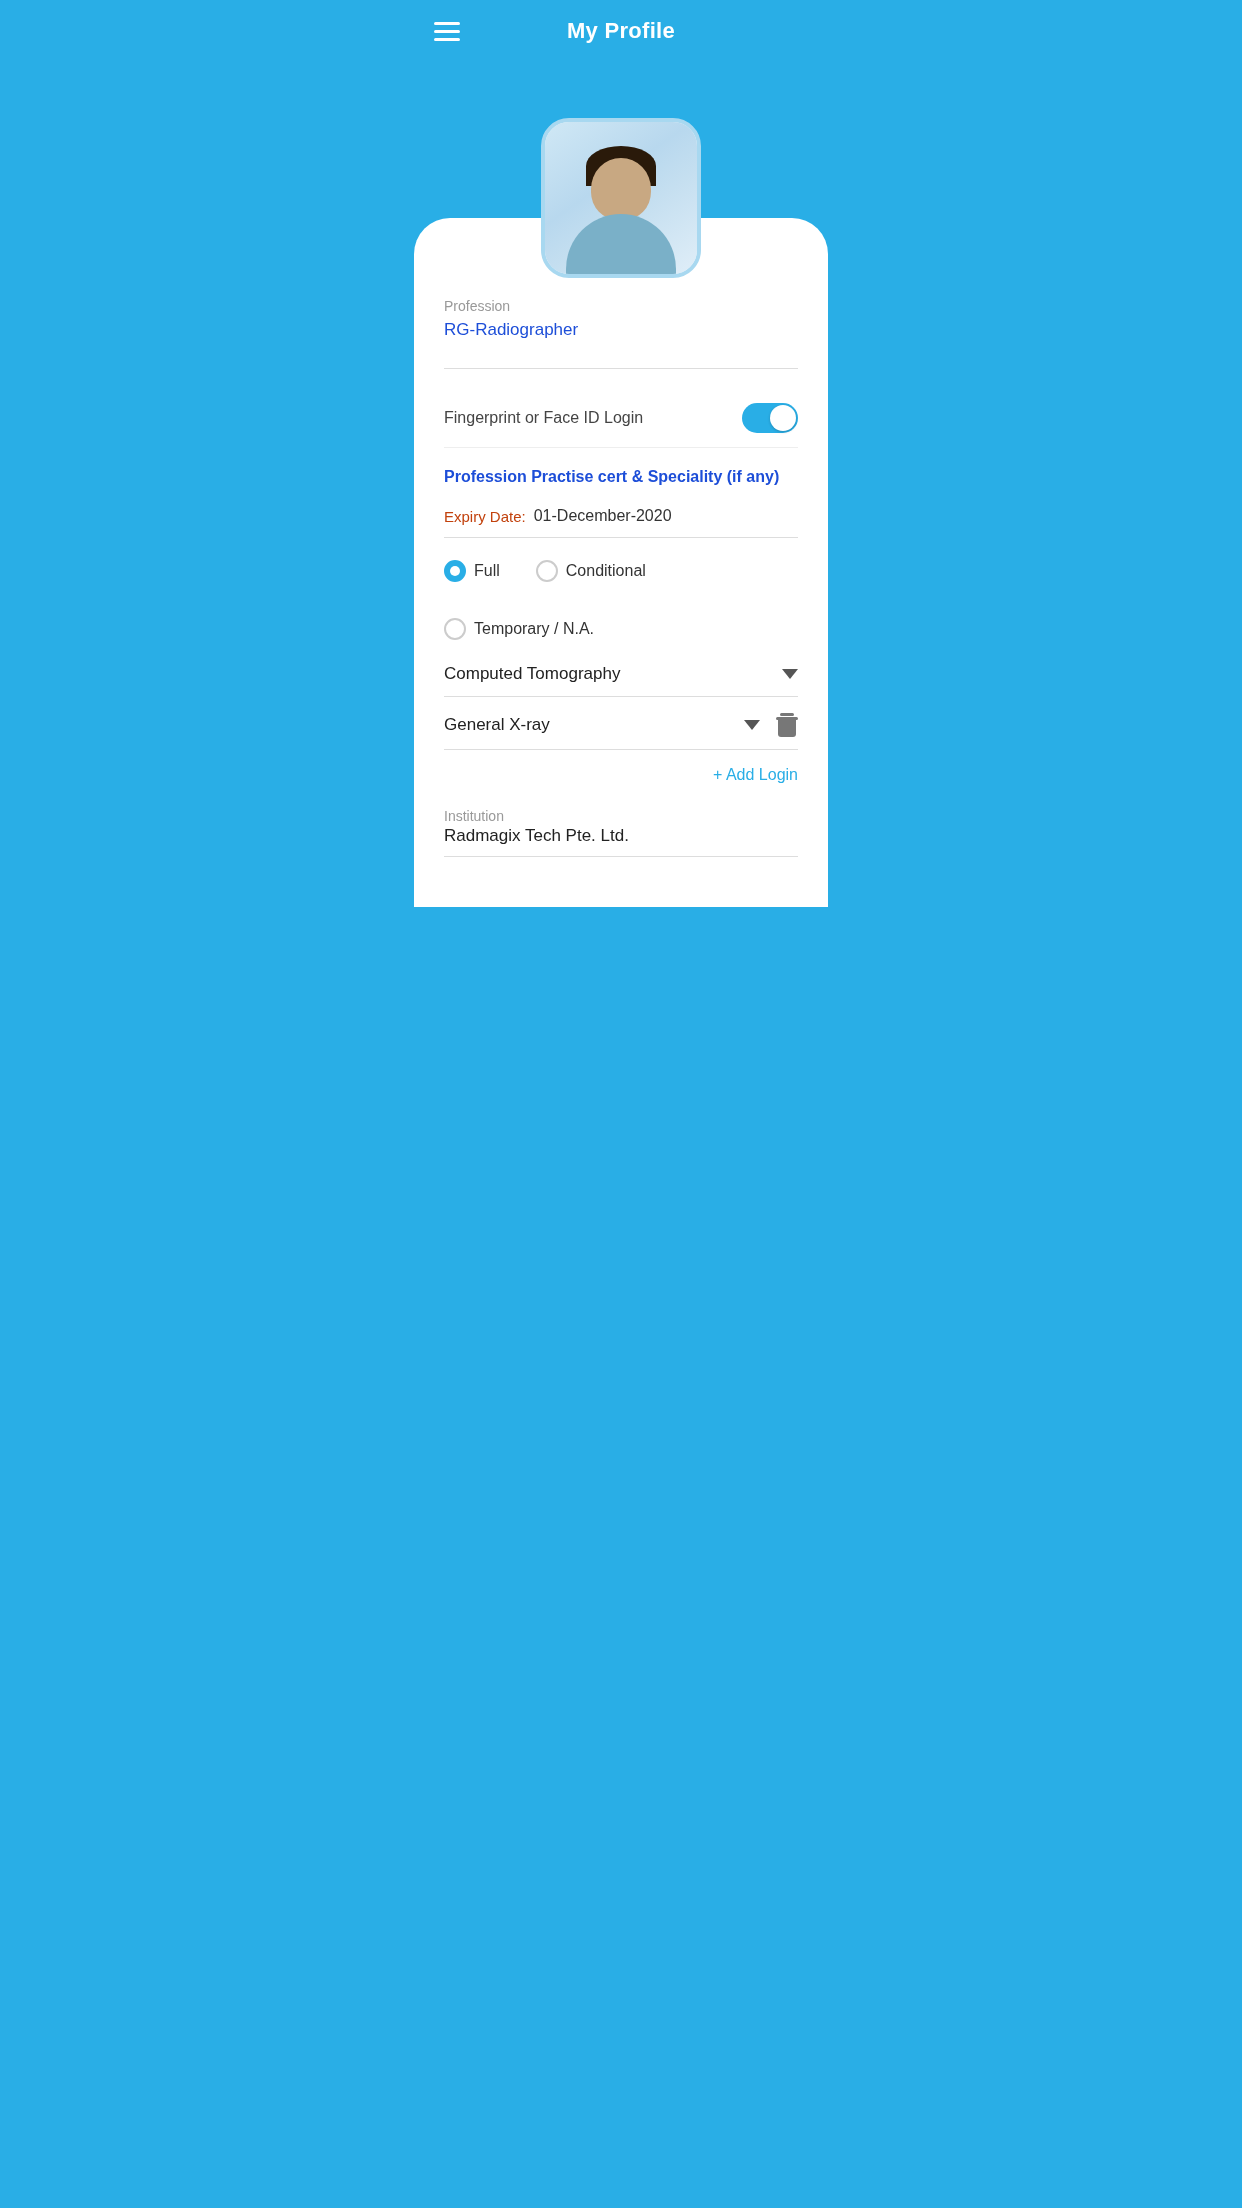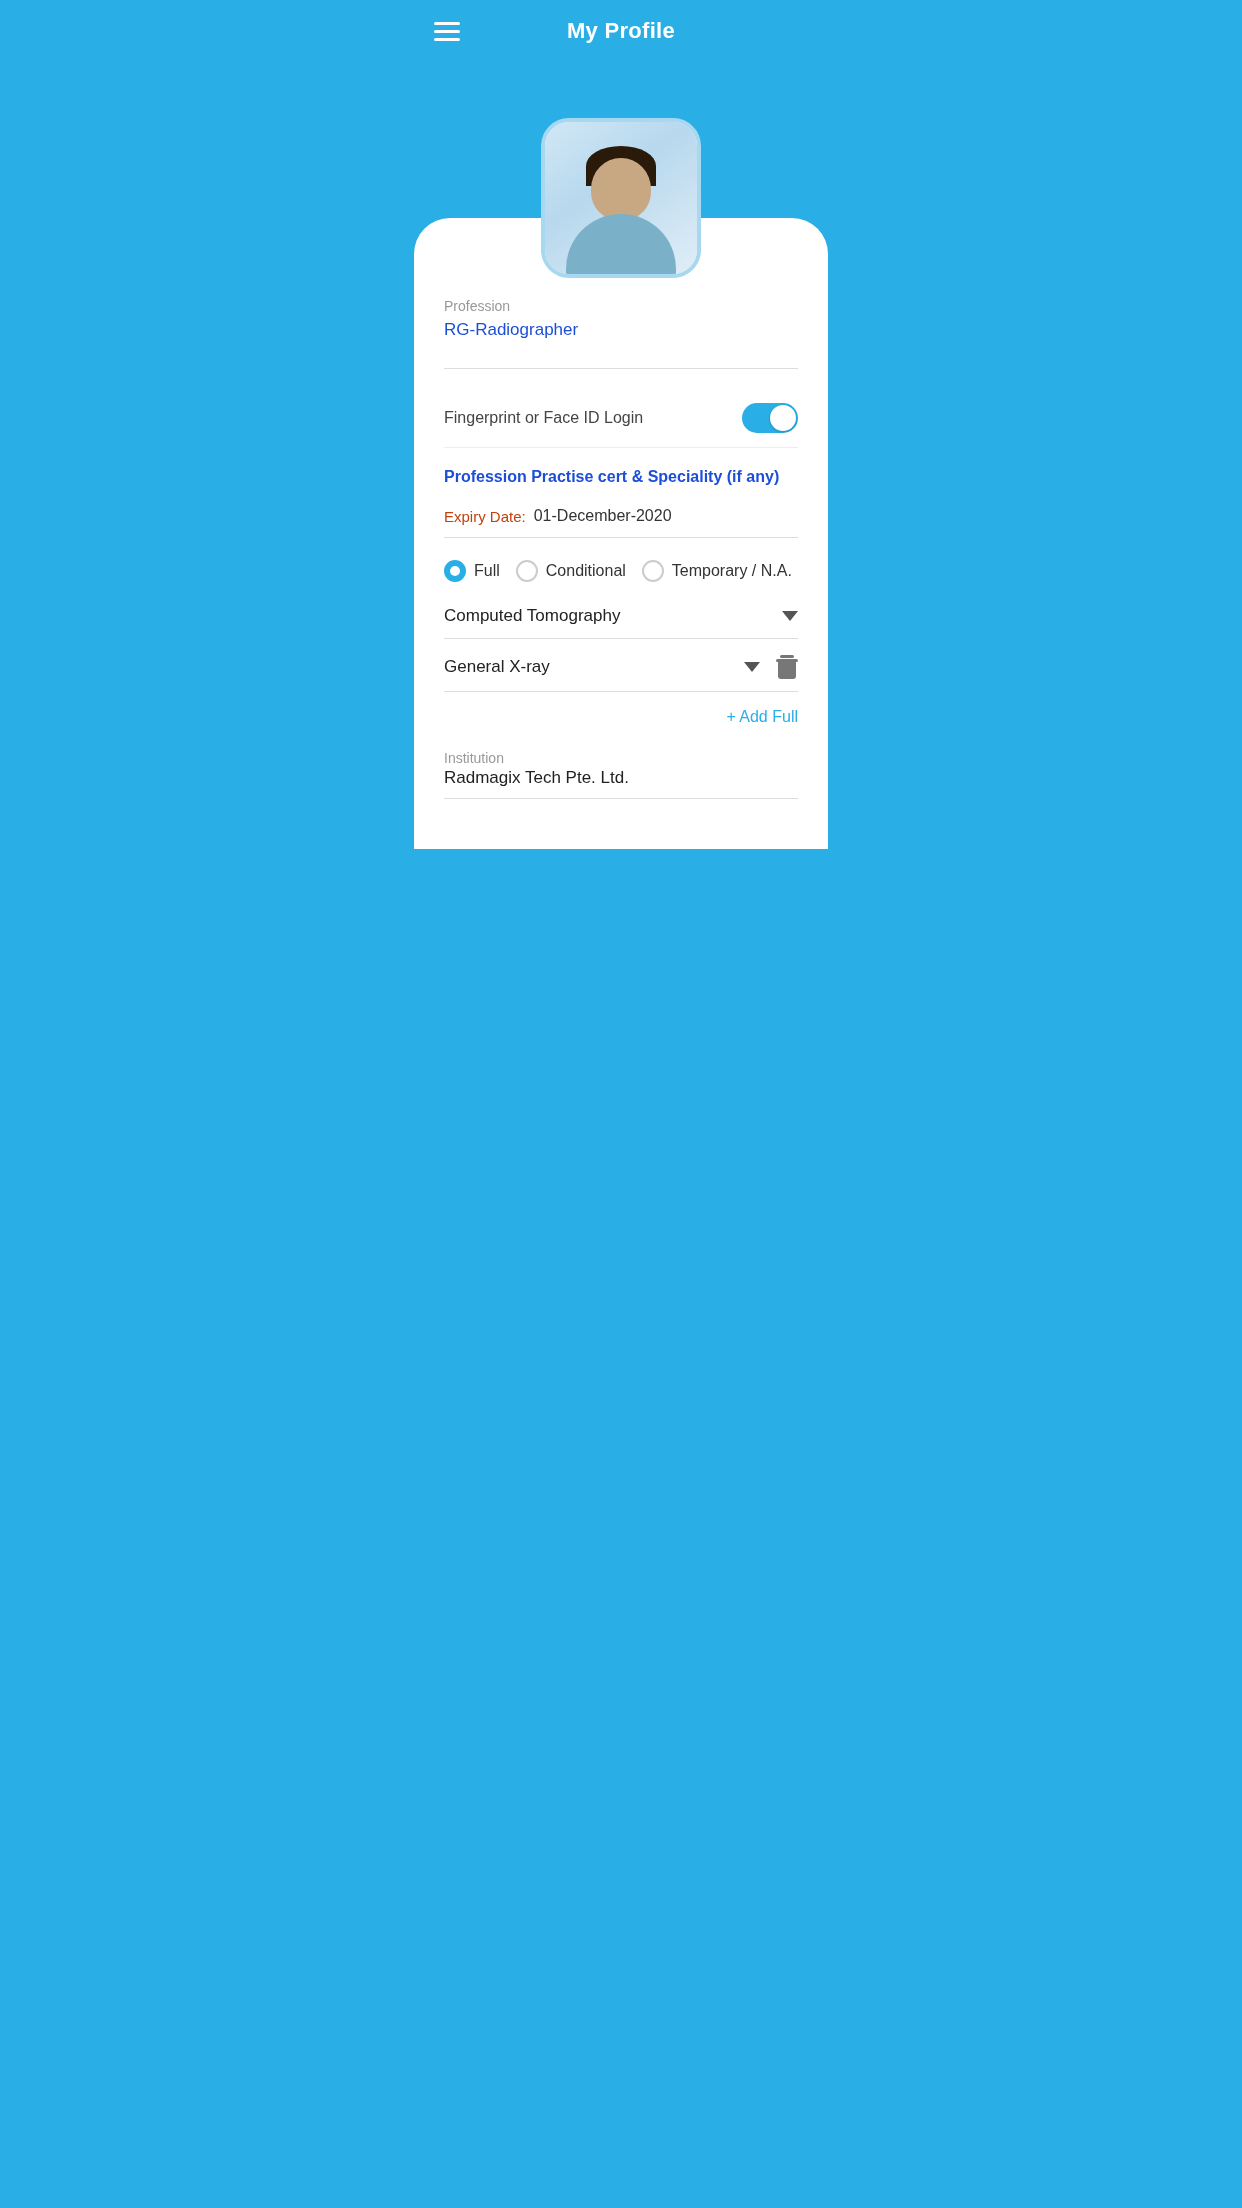--- a/index.html
+++ b/index.html
@@ -203,21 +203,21 @@
 
     .expiry-val {
       font-size: 16px;
       color: #333;
     }
 
     
     .radio-group {
       display: flex;
       align-items: center;
-      gap: 16px;
+      gap: 36px;
       margin-bottom: 24px;
       flex-wrap: wrap;
     }
 
     .radio-item {
       display: flex;
       align-items: center;
       gap: 8px;
       cursor: pointer;
     }
@@ -423,21 +423,21 @@
     <span class="dropdown-text">General X-ray</span>
     <div class="dropdown-icons">
       <div class="chevron-down"></div>
       <div class="trash-icon">
         <div class="trash-lid"></div>
       </div>
     </div>
   </div>
 
   <div class="add-more-row">
-    <button class="add-more-btn">+ Add Full</button>
+    <button class="add-more-btn">+ Add Login</button>
   </div>
 
   <div class="field-group">
     <div class="institution-label">Institution</div>
     <div class="institution-value">Radmagix Tech Pte. Ltd.</div>
   </div>
 
 </div>
 
 </body></html>

